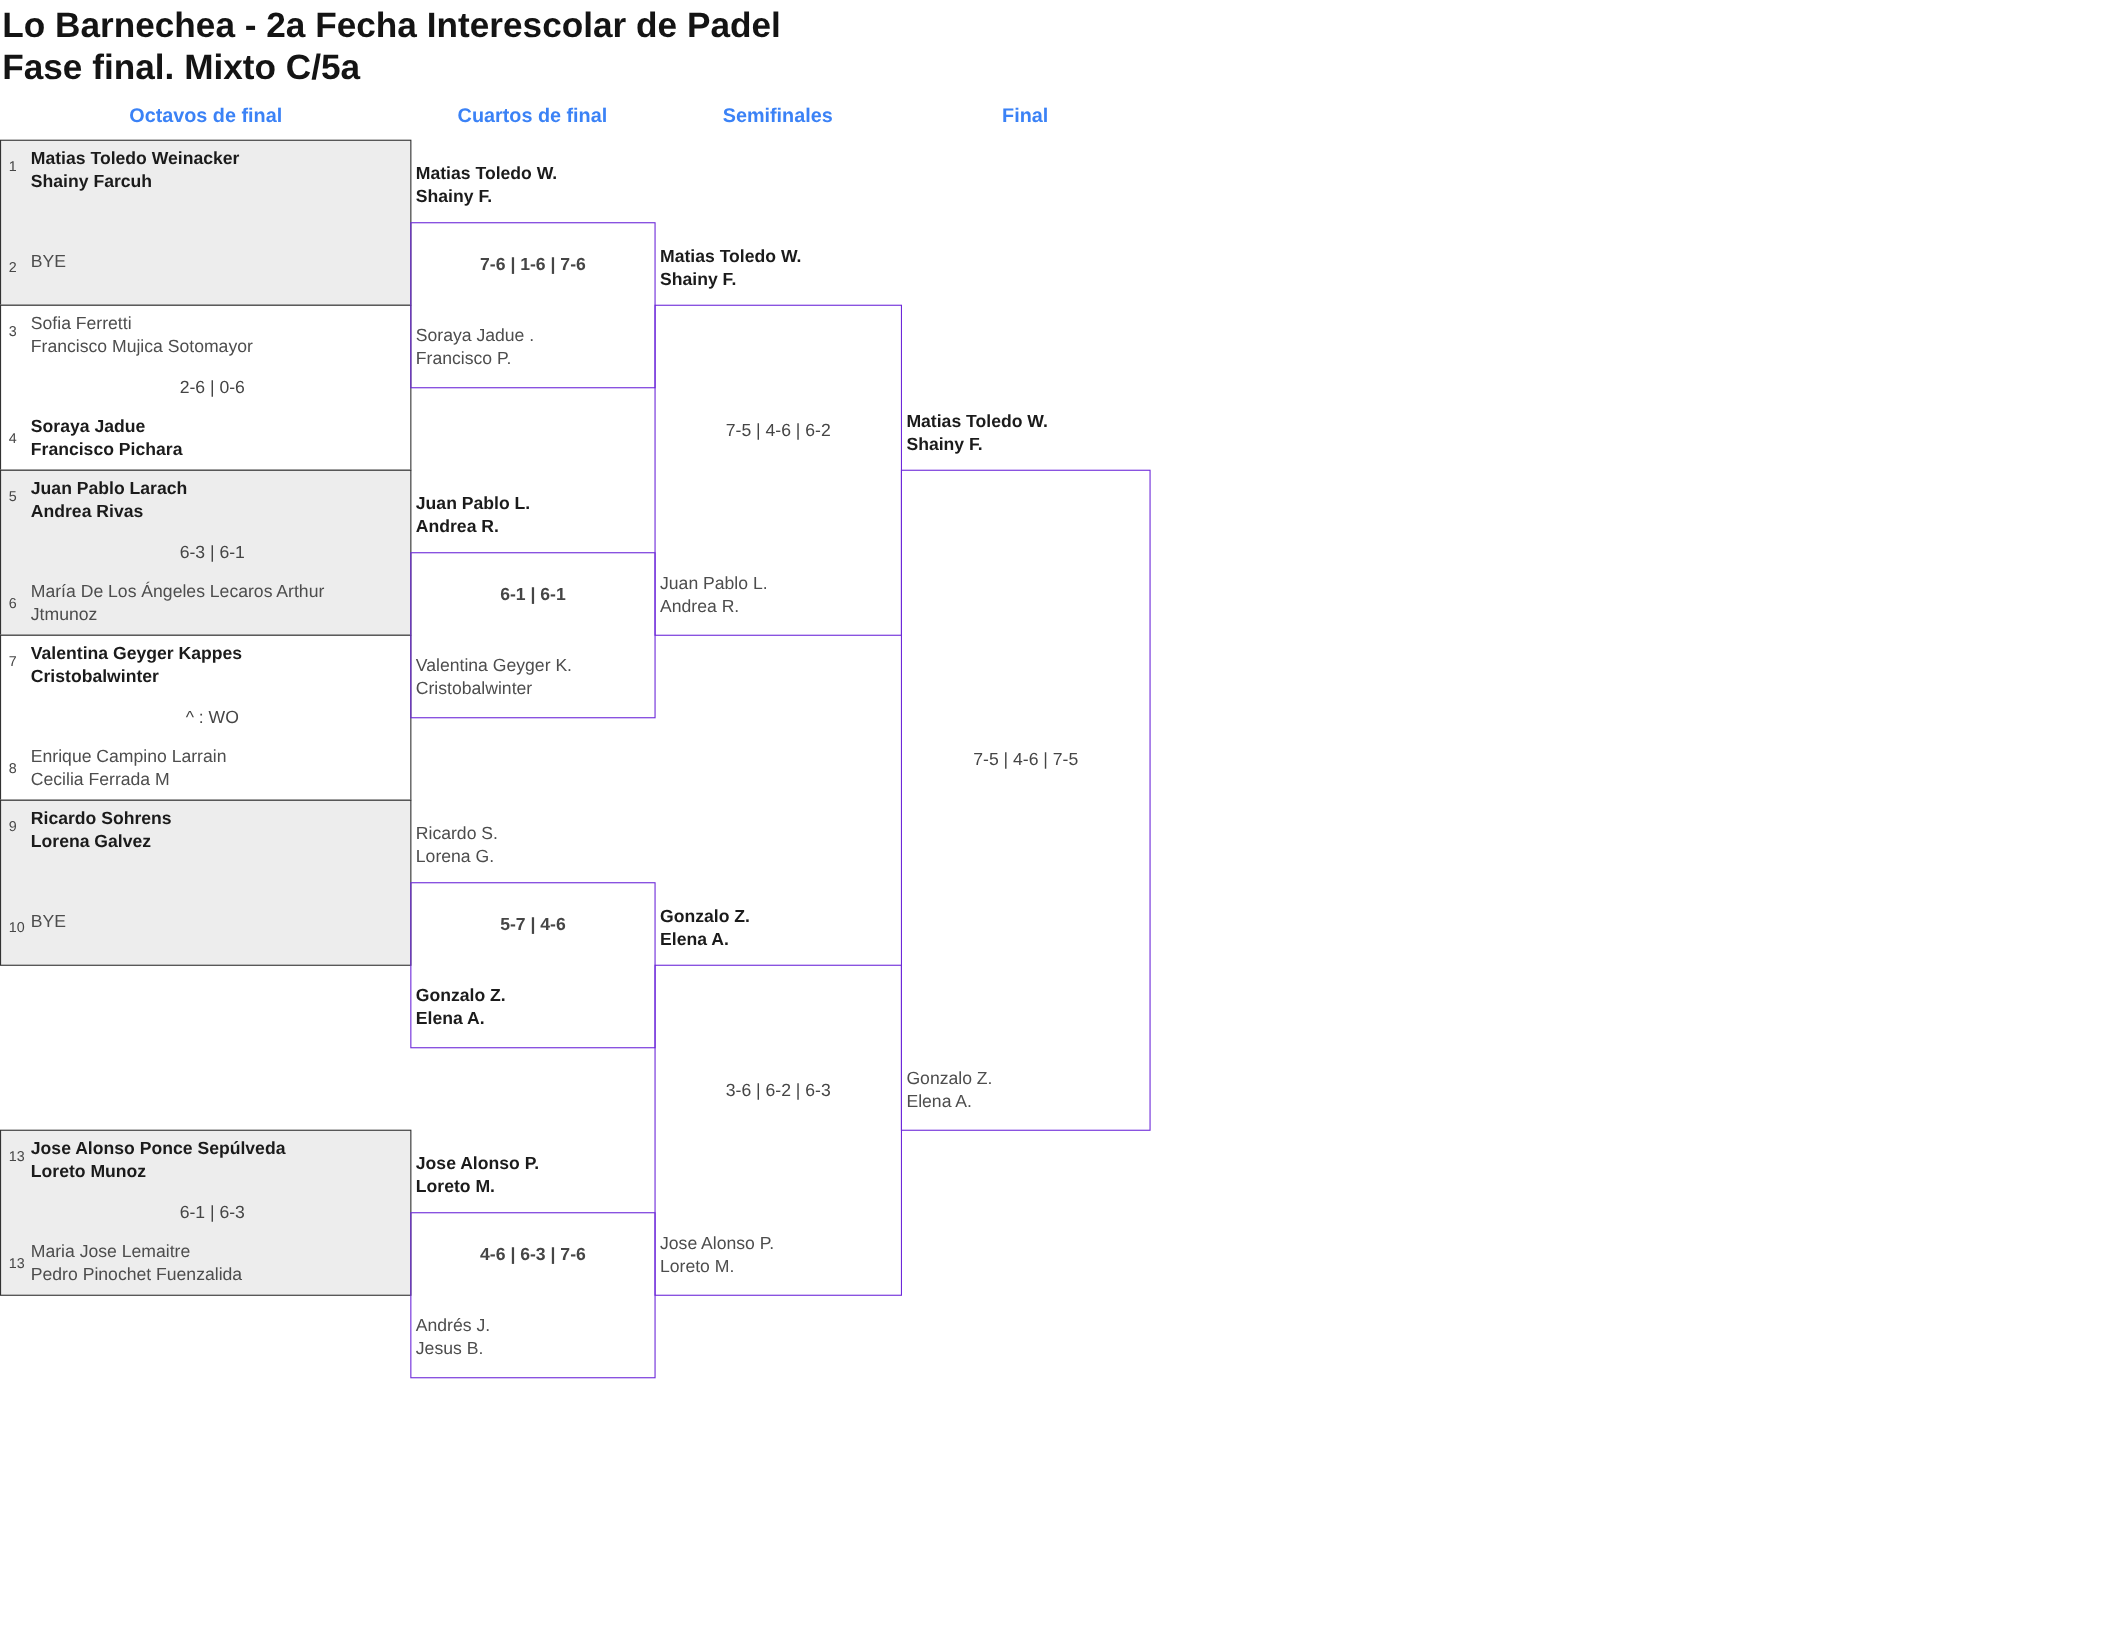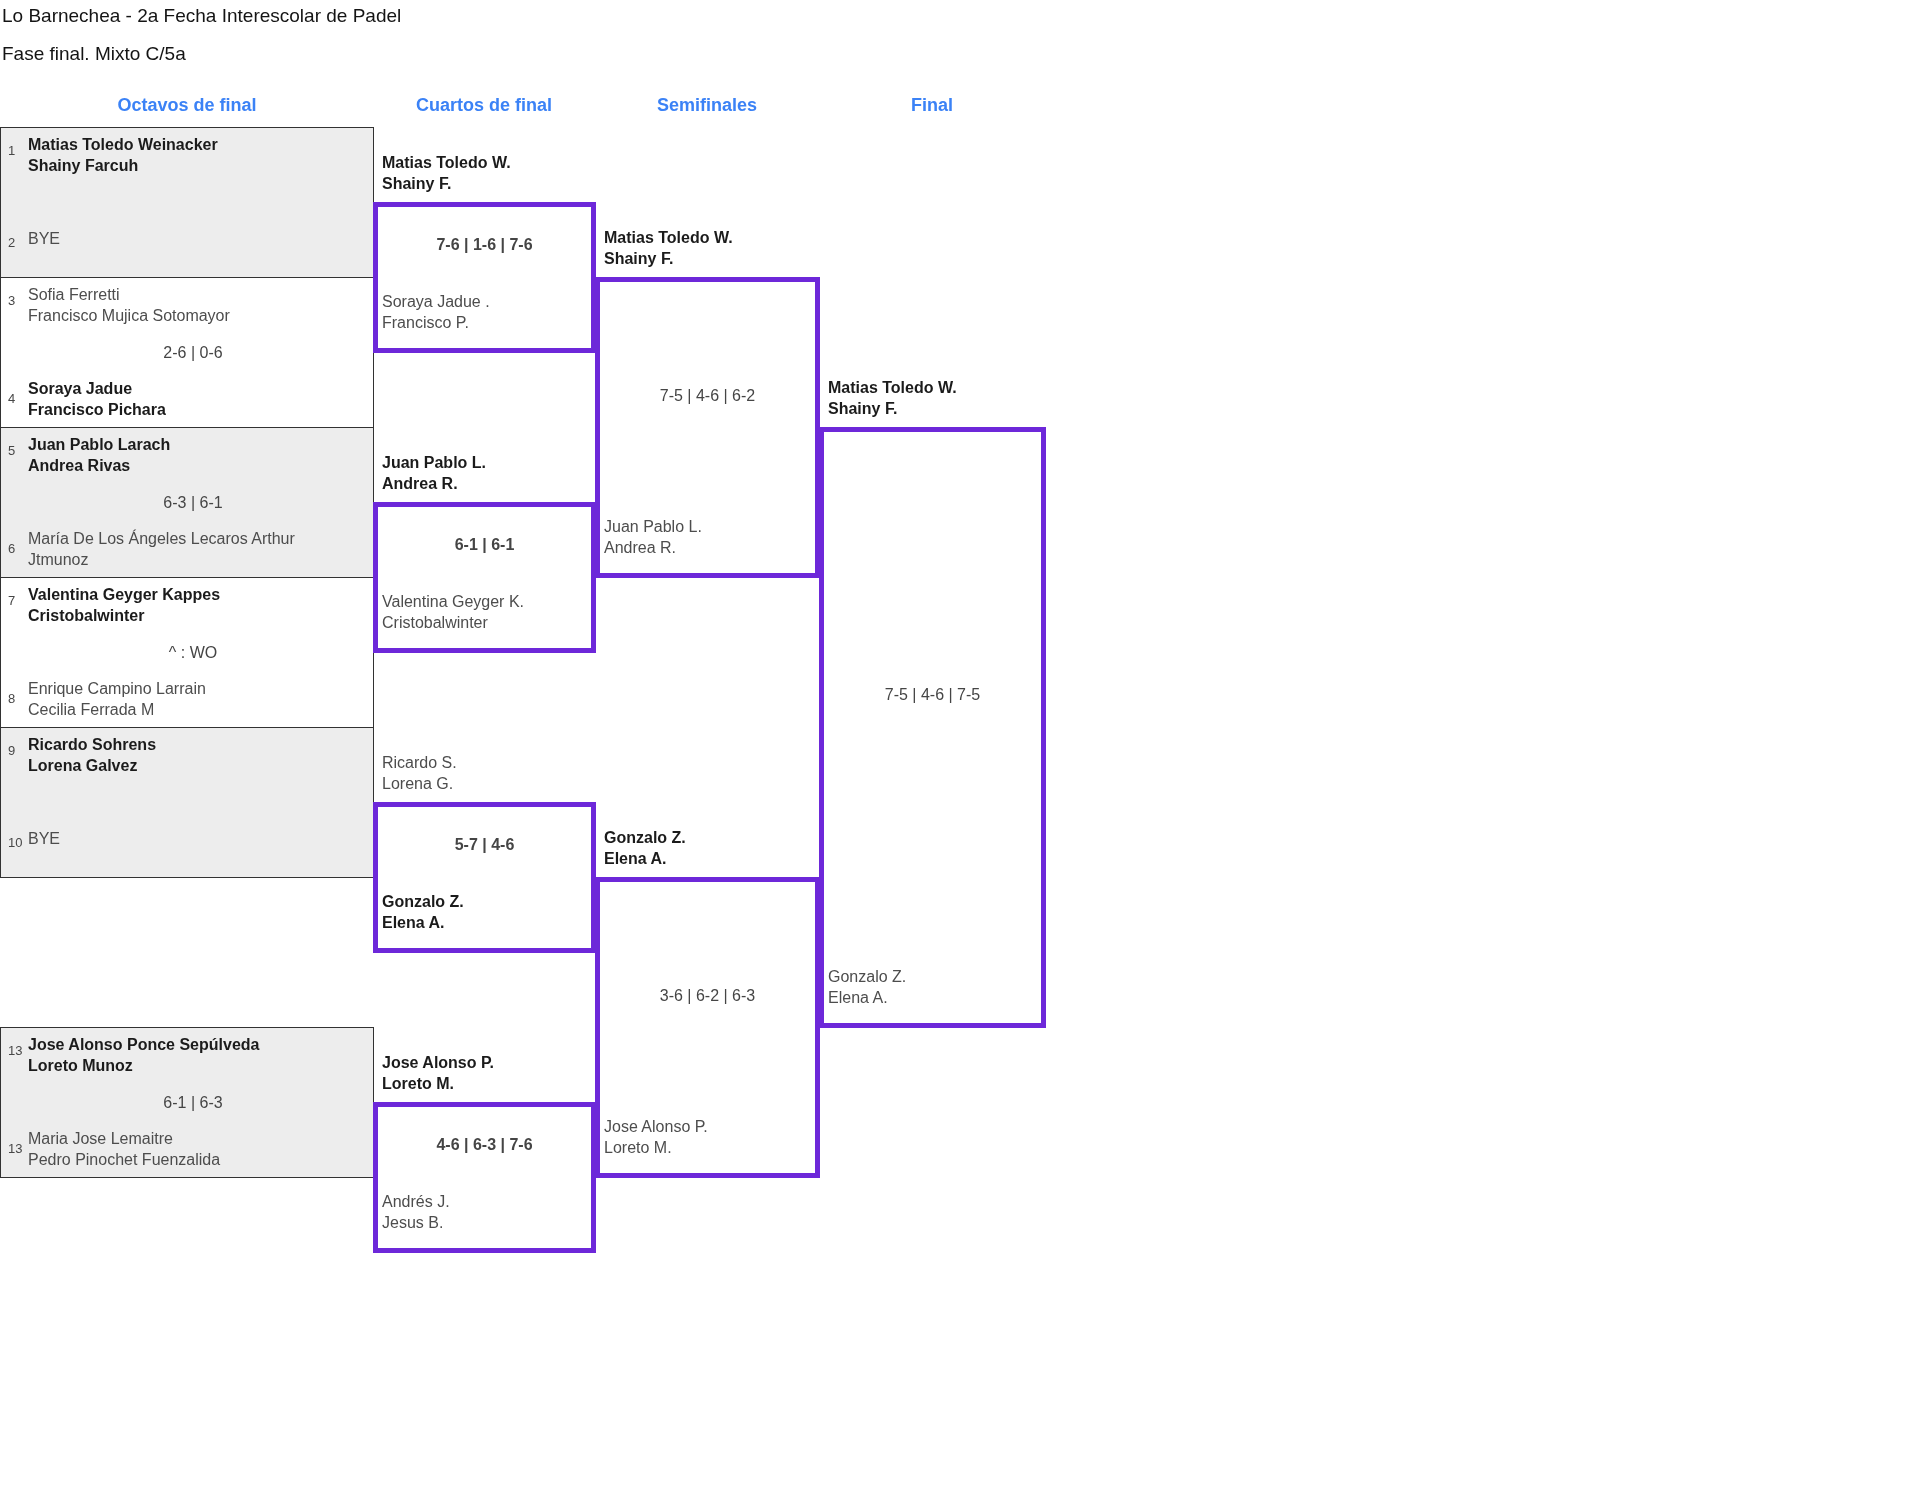--- a/index.html
+++ b/index.html
@@ -1,20 +1,20 @@
 <!DOCTYPE html>
 <html><head>
 <meta charset="utf-8">
 <style>
   html,body{margin:0;padding:0;background:#fff;}
   .page{position:relative;width:1920px;height:1492px;background:#ffffff;
         font-family:"Liberation Sans",sans-serif;overflow:hidden;}
 
   
-  .title-line{position:absolute;left:2px;font-size:19px;font-weight:400;color:#141414;white-space:nowrap;}
+  .title-line{position:absolute;left:2px;font-size:32px;font-weight:700;color:#141414;white-space:nowrap;}
   .title-line.l1{top:5px;}
   .title-line.l2{top:43px;}
 
   
   .logo{position:absolute;left:1685px;top:0;width:230px;height:80px;}
   .dot{position:absolute;border-radius:50%;}
   .dot.g-big{left:40px;top:5px;width:26px;height:26px;background:#76b82a;}
   .dot.b-small{left:16px;top:15px;width:13px;height:13px;background:#29abe2;}
   .dot.orange{left:24px;top:28px;width:19px;height:19px;background:#e8720d;}
   .dot.b-big{left:7px;top:43px;width:21px;height:21px;background:#29abe2;}
@@ -25,21 +25,21 @@
   
   .rh{position:absolute;top:95px;transform:translateX(-50%);font-size:18px;font-weight:700;
       color:#3b82f6;white-space:nowrap;}
 
   
   .oct{position:absolute;left:0;width:374px;height:151px;border:1px solid #323232;
        box-sizing:border-box;background:#ffffff;}
   .oct.grey{background:#ededed;}
 
   
-  .qbox{position:absolute;border:5px solid #6d28d9;box-sizing:border-box;}
+  .qbox{position:absolute;border:1px solid #6d28d9;box-sizing:border-box;}
   .qbox.qf{left:373px;width:223px;height:151px;}
   .qbox.sf{left:595px;width:225px;height:301px;}
   .qbox.fin{left:819px;width:227px;height:601px;}
 
   
   .team{position:absolute;font-size:16px;line-height:21px;color:#4d4d4d;white-space:nowrap;}
   .team.bold{color:#1b1b1b;font-weight:700;}
   .oct .t1{top:6px;left:27px;}
   .oct .t2{top:100px;left:27px;}
   .seed{position:absolute;left:7px;width:22px;font-size:13px;color:#474747;}

